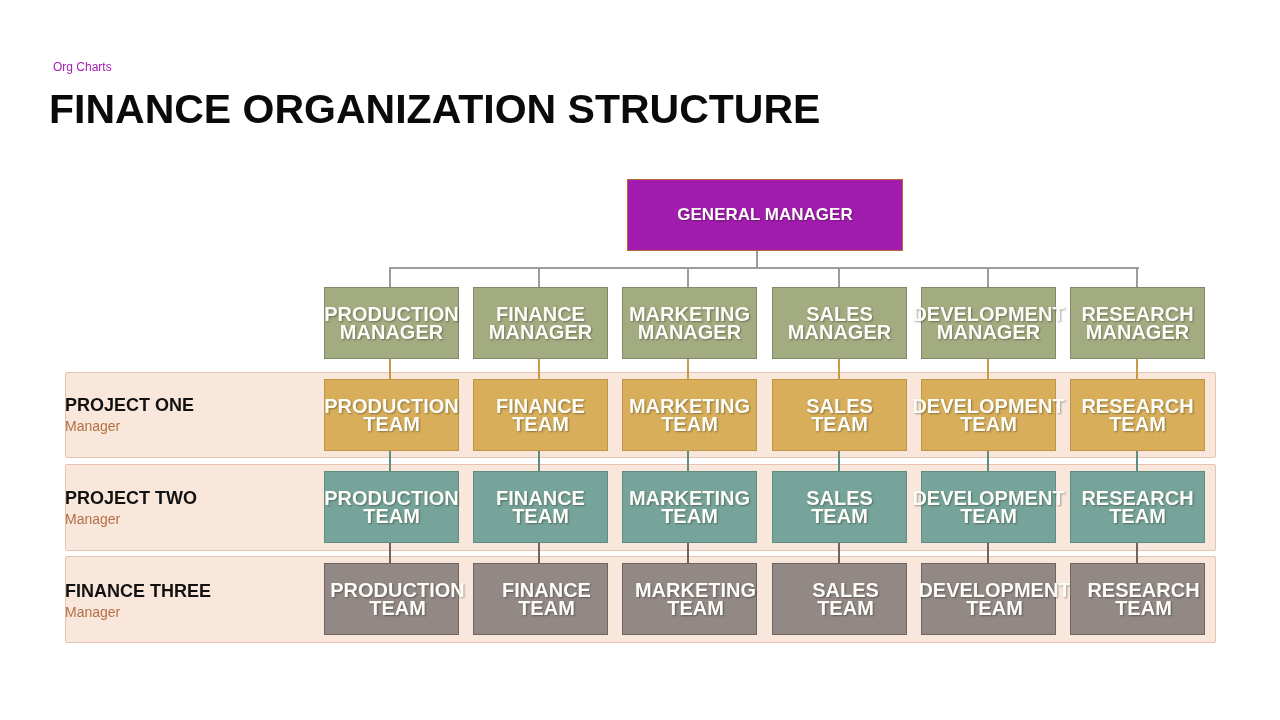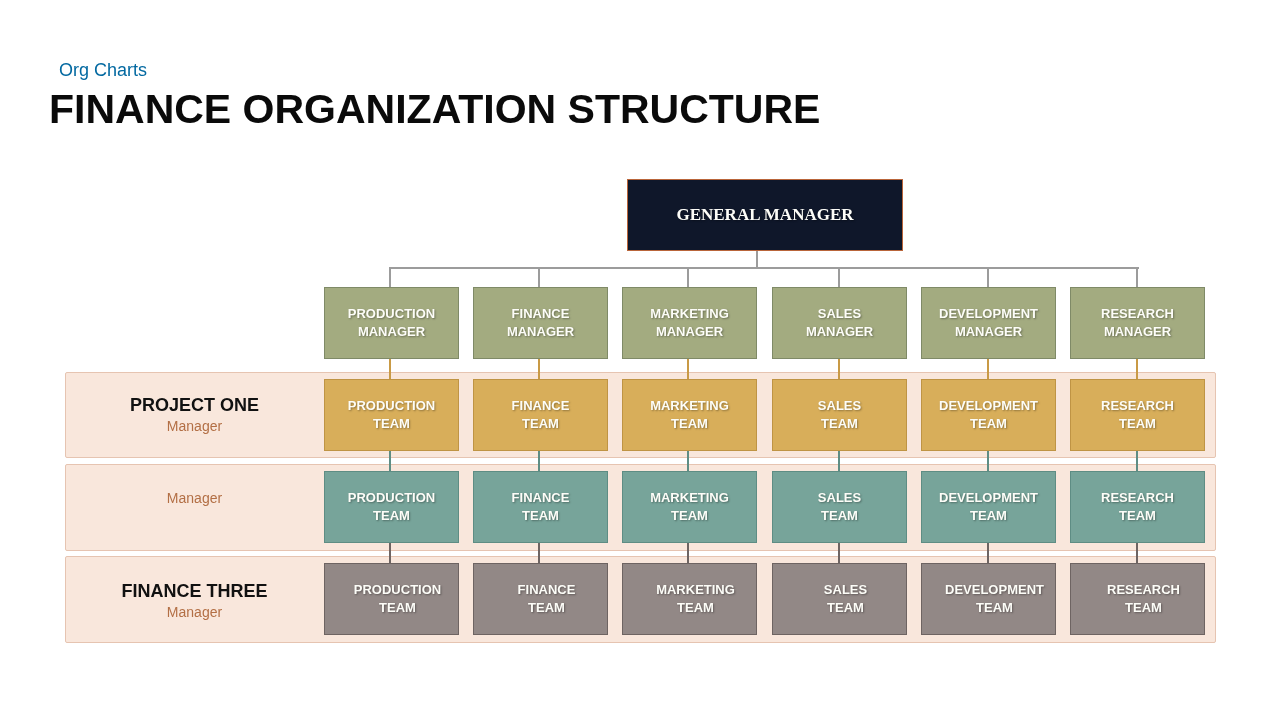--- a/index.html
+++ b/index.html
@@ -1,27 +1,27 @@
 <!DOCTYPE html>
 <html><head>
 <meta charset="utf-8">
 <style>
   * { box-sizing: border-box; margin: 0; padding: 0; }
   html, body { width: 1280px; height: 720px; background: #ffffff; overflow: hidden; }
   body { position: relative; font-family: "Liberation Sans", sans-serif; }
-  .subtitle { position: absolute; left: 59px; top: 60px; font-size: 18px; color: #0369a1; }
+  .subtitle { position: absolute; left: 53px; top: 60px; font-size: 12px; color: #a21caf; }
   .title { position: absolute; left: 49px; top: 86px; font-size: 41px; font-weight: bold; color: #0a0a0a; letter-spacing: 0px; }
   .box { position: absolute; display: flex; align-items: center; justify-content: center; text-align: center;
-         color: #fdfdf8; font-weight: bold; font-size: 13px; line-height: 18px;
+         color: #fdfdf8; font-weight: bold; font-size: 20px; line-height: 18px;
          text-shadow: 1px 1px 2px rgba(0,0,0,0.35); }
   .gm { left: 627px; top: 179px; width: 276px; height: 72px; font-size: 17px; border: 1px solid #b9653a; }
   .mgr { top: 287px; width: 135px; height: 72px; border: 1px solid #7f8a67; }
   .team { width: 135px; height: 72px; }
   .band { position: absolute; left: 65px; width: 1151px; border: 1px solid #e6c4b1; border-radius: 2px; }
-  .band-label { position: absolute; left: 65px; width: 259px; text-align: center; }
+  .band-label { position: absolute; left: 65px; width: 259px; text-align: left; }
   .band-name { font-size: 18px; font-weight: bold; color: #111111; }
   .band-sub { font-size: 14px; color: #b36f45; margin-top: 2px; }
   .line { position: absolute; background: #9c9c9c; }
   .vline { position: absolute; width: 2px; }
 </style>
 </head>
 <body>
 
 <div class="subtitle">Org Charts</div>
 <div class="title">FINANCE ORGANIZATION STRUCTURE</div>
@@ -53,21 +53,21 @@
 <div class="vline" style="left:987px;top:451px;height:20px;background:#5e8d84;"></div>
 <div class="vline" style="left:1136px;top:451px;height:20px;background:#5e8d84;"></div>
 
 <div class="vline" style="left:389px;top:543px;height:20px;background:#6e6462;"></div>
 <div class="vline" style="left:538px;top:543px;height:20px;background:#6e6462;"></div>
 <div class="vline" style="left:687px;top:543px;height:20px;background:#6e6462;"></div>
 <div class="vline" style="left:838px;top:543px;height:20px;background:#6e6462;"></div>
 <div class="vline" style="left:987px;top:543px;height:20px;background:#6e6462;"></div>
 <div class="vline" style="left:1136px;top:543px;height:20px;background:#6e6462;"></div>
 
-<div class="box gm" style="background:#0f172a;font-family:Liberation Serif, serif;">
+<div class="box gm" style="background:#a21caf;">
   <span>GENERAL MANAGER</span>
 </div>
 
 <div class="box mgr" style="left:324px;background:#a3ab80;">
   <div>
       <div>PRODUCTION</div>
       <div>MANAGER</div>
     </div>
 </div>
 <div class="box mgr" style="left:473px;background:#a3ab80;">
@@ -99,20 +99,21 @@
       <div>RESEARCH</div>
       <div>MANAGER</div>
     </div>
 </div>
 
 <div class="band-label" style="top:395px;">
   <div class="band-name">PROJECT ONE</div>
   <div class="band-sub">Manager</div>
 </div>
 <div class="band-label" style="top:488px;">
+  <div class="band-name">PROJECT TWO</div>
   <div class="band-sub">Manager</div>
 </div>
 <div class="band-label" style="top:581px;">
   <div class="band-name">FINANCE THREE</div>
   <div class="band-sub">Manager</div>
 </div>
 
 <div class="box team" style="left:324px;top:379px;background:#d8ae5a;border:1px solid #bf9444;">
     <div>
       <div>PRODUCTION</div>

